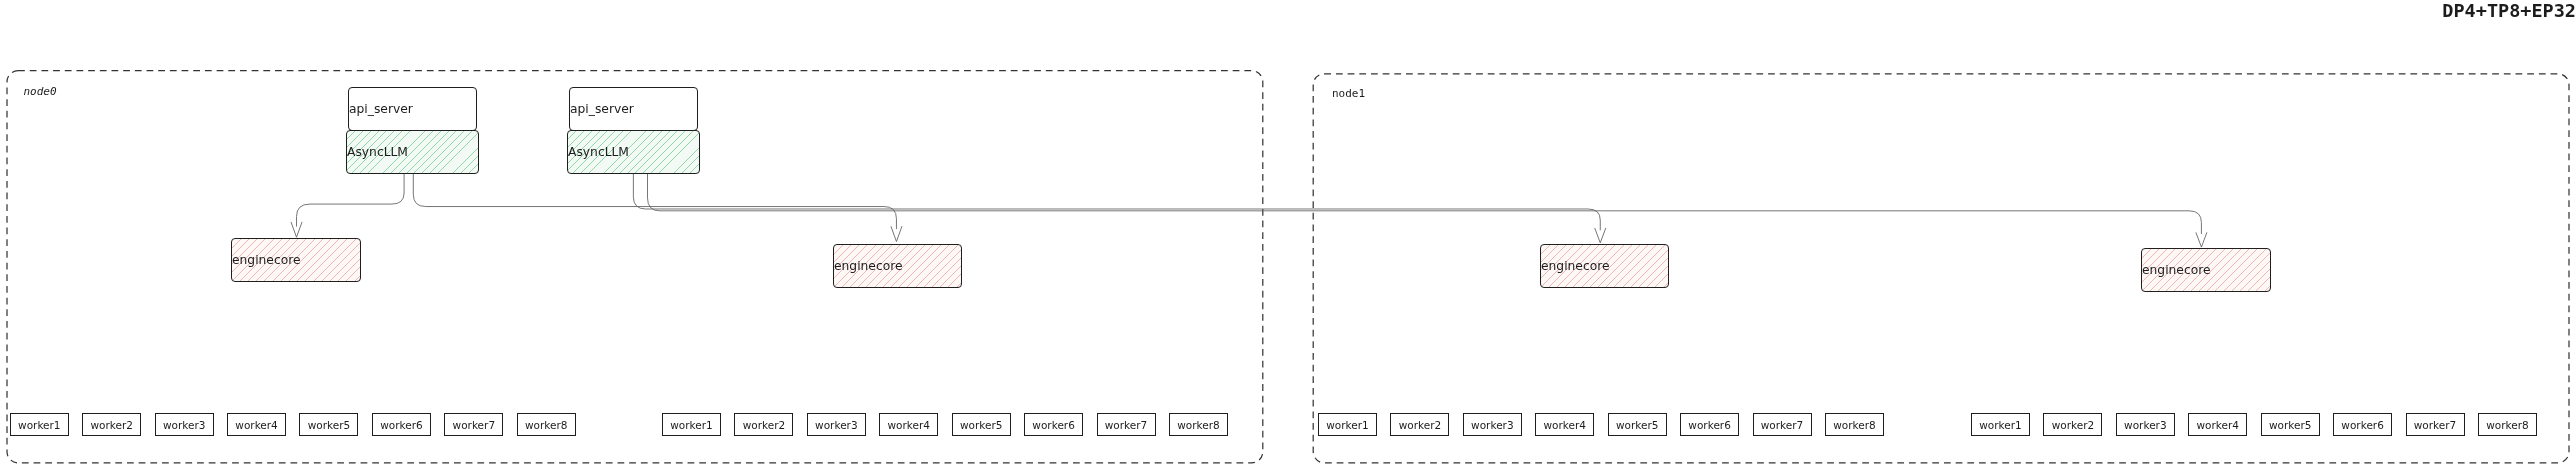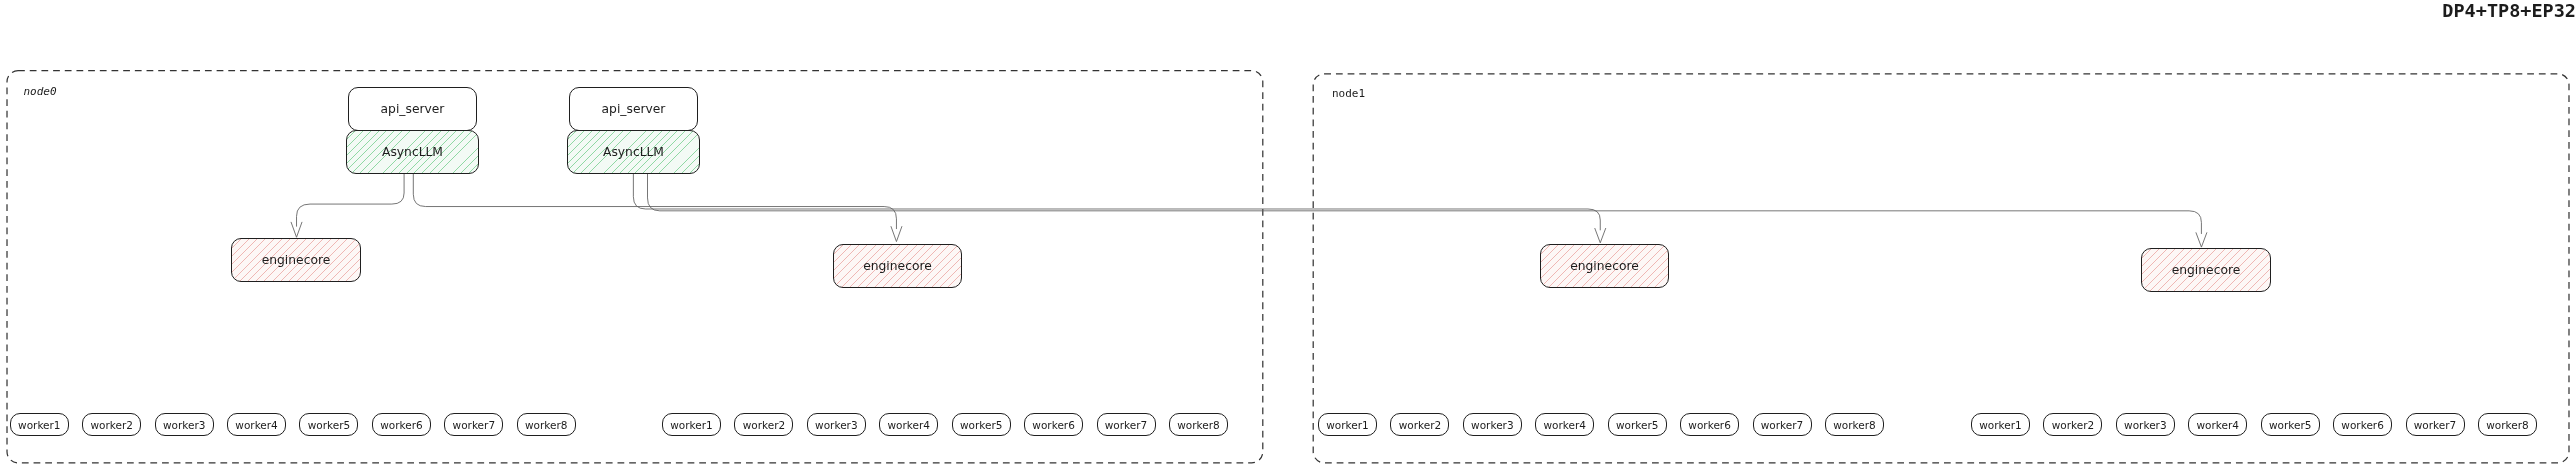--- a/index.html
+++ b/index.html
@@ -19,42 +19,42 @@
   .diagram-title{
     position:absolute; left:0; top:8; width:100%; text-align:right;
     font-family:"DejaVu Sans Mono", monospace; font-size:18.5px; font-weight:bold;
     letter-spacing:0px; z-index:3;
   }
   .node-label{
     position:absolute; font-family:"DejaVu Sans Mono", monospace; font-size:11px;
     font-weight:500; z-index:3;
   }
   .box{
-    position:absolute; display:flex; align-items:center; justify-content:center;
+    position:absolute; display:flex; align-items:center; 
     box-sizing:border-box; background:#ffffff; border:1.4px solid var(--boxborder);
-    border-radius:10px; font-size:12.3px; z-index:2;
+    border-radius:4px; font-size:12.3px; z-index:2;
   }
   .hatch-green{
     background-color:var(--asyncfill);
     background-image:repeating-linear-gradient(135deg,
       var(--asynchatch) 0, var(--asynchatch) 0.7px, transparent 0.7px, transparent 5.5px);
   }
   .hatch-red{
     background-color:var(--enginefill);
     background-image:repeating-linear-gradient(135deg,
       var(--enginehatch) 0, var(--enginehatch) 0.7px, transparent 0.7px, transparent 5.8px);
   }
   .worker-group{
     position:absolute; top:413px; width:566px; height:23.4px; display:flex;
     justify-content:space-between; z-index:2;
   }
   .worker{
     position:relative; width:59px; height:23.4px; display:flex; align-items:center;
     justify-content:center; box-sizing:border-box; background:#ffffff;
-    border:1.2px solid var(--boxborder); border-radius:10px; font-size:10.5px;
+    border:1.2px solid var(--boxborder); border-radius:0; font-size:10.5px;
   }
 </style>
 </head>
 <body>
 
 <div id="canvas">
 
   <div class="diagram-title">DP4+TP8+EP32</div>
 
   <svg id="edge-layer" width="2576" height="469" viewBox="0 0 4188 763">

